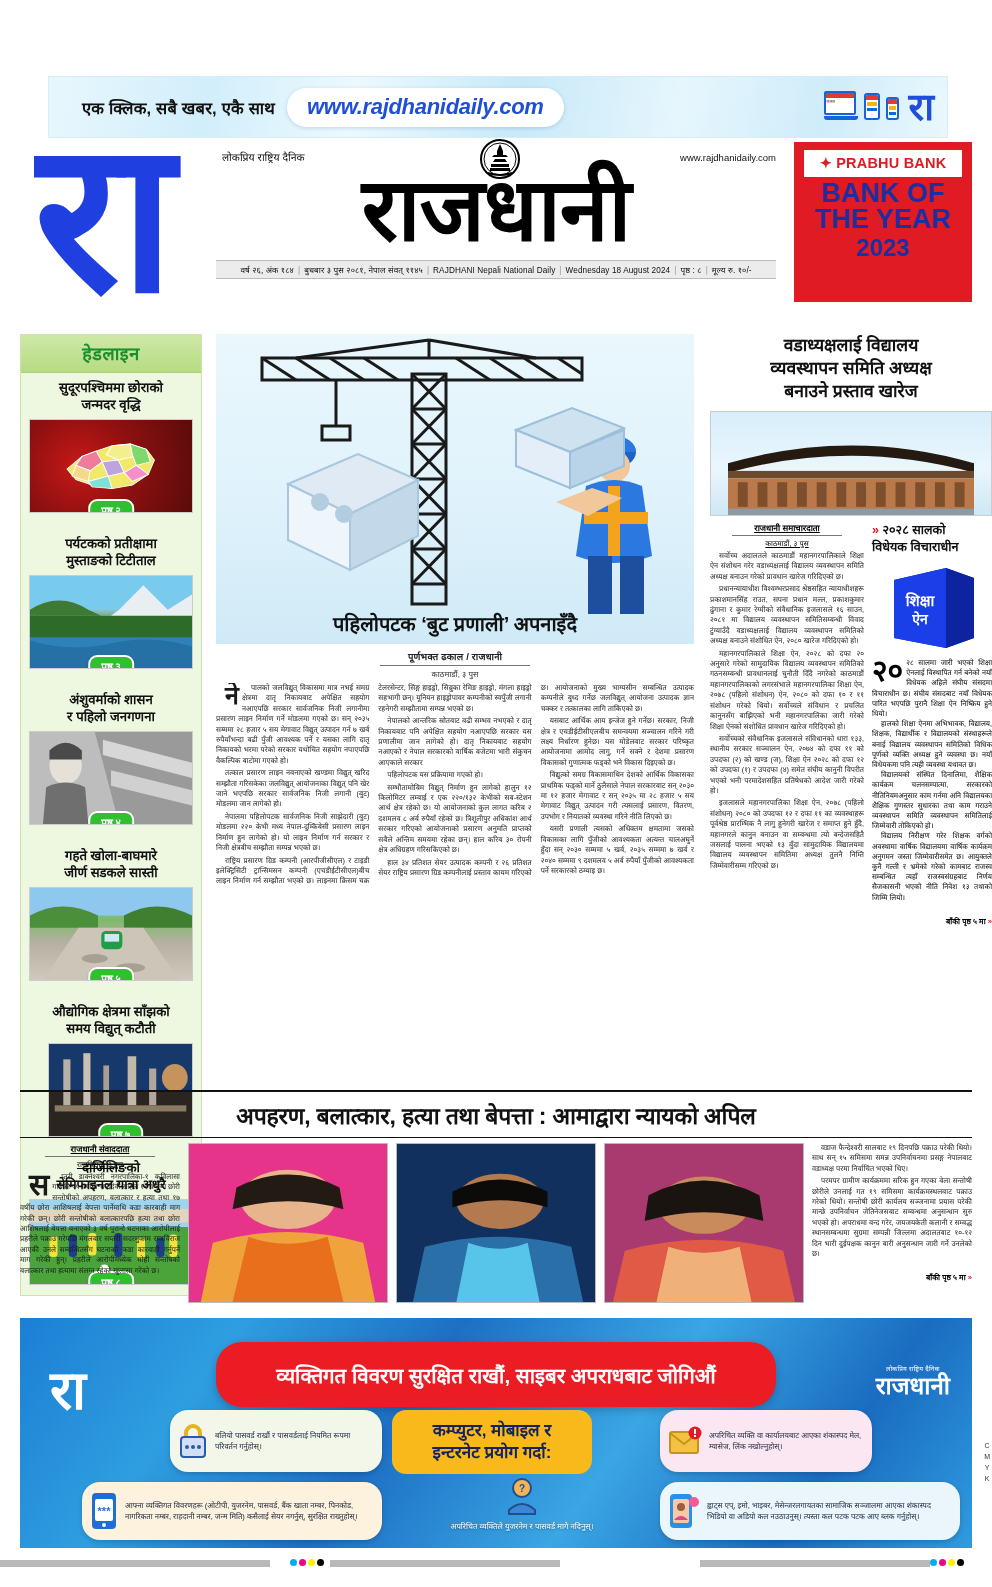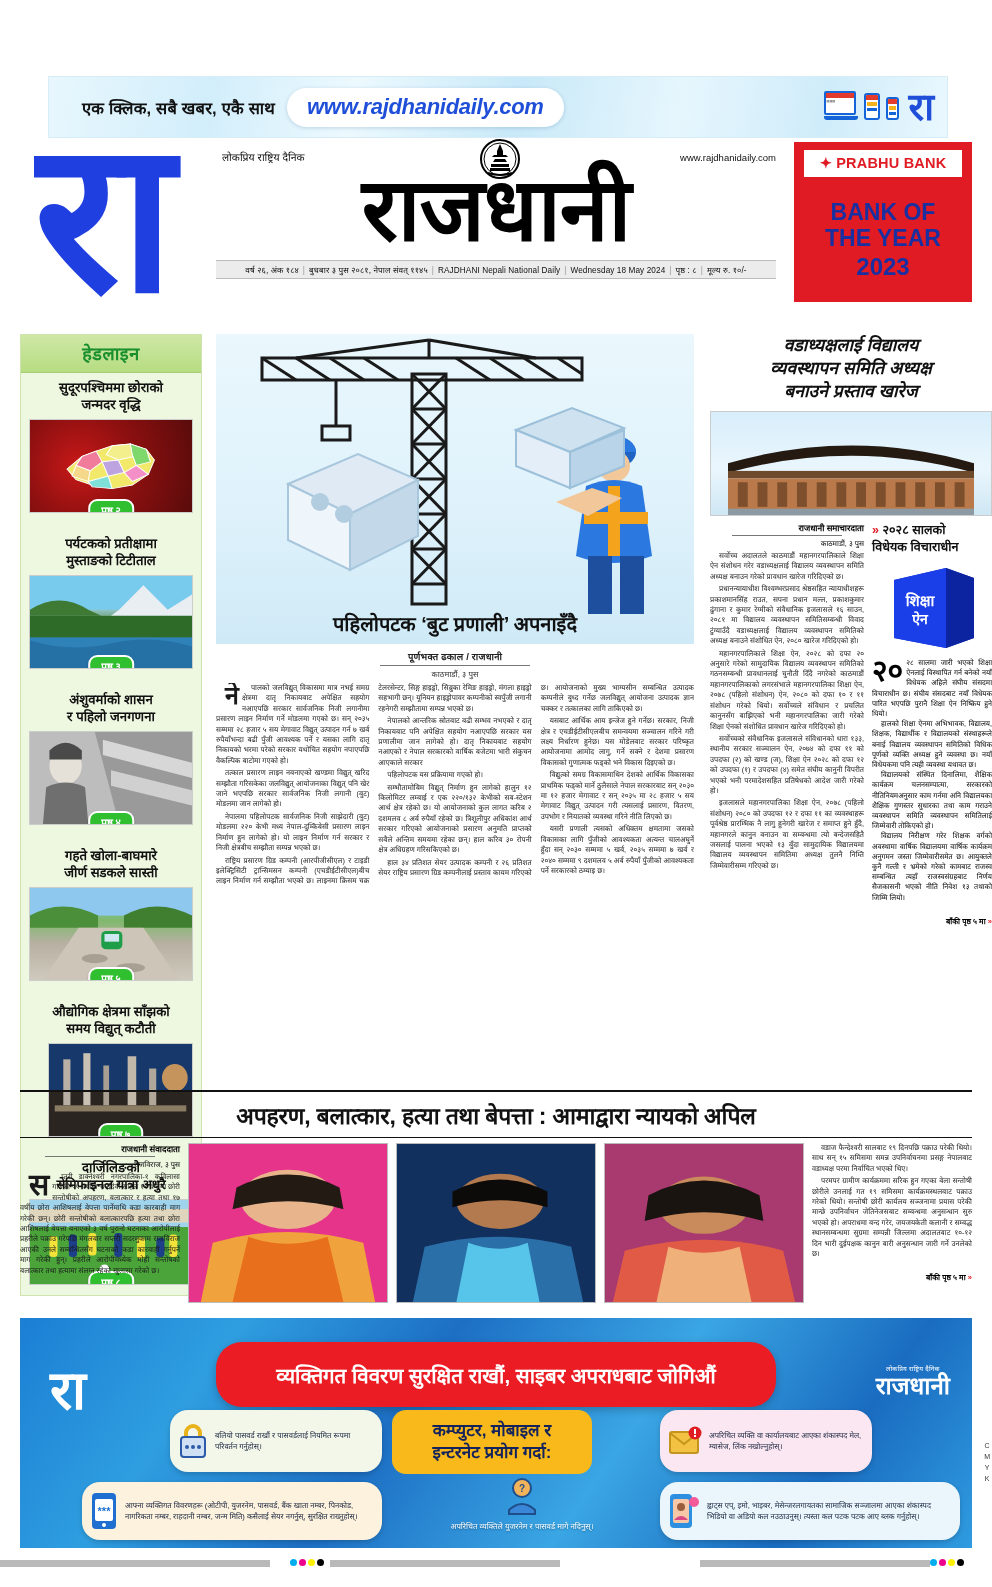--- a/index.html
+++ b/index.html
@@ -71,21 +71,21 @@
   .mast-dateline span.sep { color:#999; padding:0 4px; }
   .prabhu {
     position:absolute; right:0; top:0; width:178px; height:160px;
     background:#e01b23; color:#fff; text-align:center; padding-top:8px;
   }
   .prabhu .box {
     background:#fff; margin:0 10px; padding:4px 12px 5px; color:#e01b23;
     font-size:14.5px; font-weight:bold; letter-spacing:.2px;
     border:1px solid #fff;
   }
-  .prabhu .boy { margin-top:22px; font-size:23px; font-weight:bold; line-height:26px; color:#1a2fa0;}
+  .prabhu .boy { margin-top:3px; font-size:27px; font-weight:bold; line-height:26px; color:#1a2fa0;}
   .prabhu .yr { font-size:24px; font-weight:bold; color:#1a2fa0; margin-top:2px;}
 
   
   .content { position:absolute; left:20px; top:334px; width:952px; }
 
   
   .sidebar {
     position:absolute; left:0; top:0; width:182px; background:#eef7e0;
     border:1px solid #cfe3b0; padding-bottom:6px;
   }
@@ -134,30 +134,30 @@
   .lead-cols {
     margin-top:4px; column-count:3; column-gap:9px; column-rule:0;
     font-size:7.3px; line-height:10.4px; color:#1a1a1a; text-align:justify;
     height:312px; overflow:hidden;
   }
   .lead-cols p { margin-bottom:2px; text-indent:9px; }
   .dropcap { float:left; font-size:25px; line-height:20px; font-weight:bold; padding:2px 3px 0 0;}
 
   
   .right { position:absolute; left:690px; top:0; width:282px; }
-  .r-head { text-align:center; font-size:17.5px; font-weight:bold; line-height:23px; color:#111;font-style:italic; }
+  .r-head { text-align:center; font-size:17.5px; font-weight:bold; line-height:23px; color:#111; }
   .r-photo {
     margin-top:8px; height:105px; border:1px solid #ccc; overflow:hidden; position:relative;
     background: linear-gradient(#d7eefb 0%, #eaf6fd 55%, #cfe7f4 100%);
   }
   .court { position:absolute; left:6%; bottom:0; width:88%; height:78%; }
   .r-body { margin-top:6px; display:flex; gap:8px; }
   .r-col1 { width:154px; }
   .r-col2 { width:120px; }
-  .r-byline { text-align:right; }
+  .r-byline { text-align:center;text-decoration:underline; }
   .r-byline .b1 { font-size:8.4px; font-weight:bold; }
   .r-byline .b2 { font-size:7.4px; }
   .r-text { font-size:7.3px; line-height:10.4px; text-align:justify; color:#1a1a1a; margin-top:3px;}
   .r-text p { margin-bottom:2px; text-indent:9px;}
   .r-kicker { font-size:12.6px; font-weight:bold; line-height:17px; color:#111; }
   .r-kicker .arrow { color:#e01b23; }
   .book {
     margin:6px auto 4px; width:96px; height:92px; position:relative;
   }
   .r-text2 { font-size:7.2px; line-height:10.2px; text-align:justify; }
@@ -273,21 +273,21 @@
         <path d="M12 19 L28 19 L26 17 L14 17 Z" fill="#000"></path>
         <path d="M13 24 L27 24 L25 21 L15 21 Z" fill="#000"></path>
         <rect x="11" y="26" width="18" height="3" fill="#000"></rect>
         <rect x="10" y="30" width="20" height="3" fill="#000"></rect>
         <path d="M8 35 Q20 39 32 35" stroke="#000" stroke-width="2" fill="none"></path>
       </svg>
       <div class="mast-sub-right">www.rajdhanidaily.com</div>
     </div>
     <div class="mast-title">राजधानी</div>
     <div class="mast-dateline">
-      <span>वर्ष २६, अंक १८४</span><span class="sep">|</span><span>बुधबार ३ पुस २०८१</span><span>, </span><span>नेपाल संवत् ११४५</span><span class="sep">|</span><span>RAJDHANI Nepali National Daily</span><span class="sep">|</span><span>Wednesday 18 May 2024</span><span class="sep">|</span><span>पृष्ठ : ८</span><span class="sep">|</span><span>मूल्य रु. १०/-</span>
+      <span>वर्ष २६, अंक १८४</span><span class="sep">|</span><span>बुधबार ३ पुस २०८१</span><span>, </span><span>नेपाल संवत् ११४५</span><span class="sep">|</span><span>RAJDHANI Nepali National Daily</span><span class="sep">|</span><span>Wednesday 18 August 2024</span><span class="sep">|</span><span>पृष्ठ : ८</span><span class="sep">|</span><span>मूल्य रु. १०/-</span>
     </div>
   </div>
 
   <div class="prabhu">
     <div class="box">
       <span style="color:#e01b23;">✦</span>
       <span>PRABHU BANK</span>
     </div>
     <div class="boy">
       <div>BANK OF</div>

